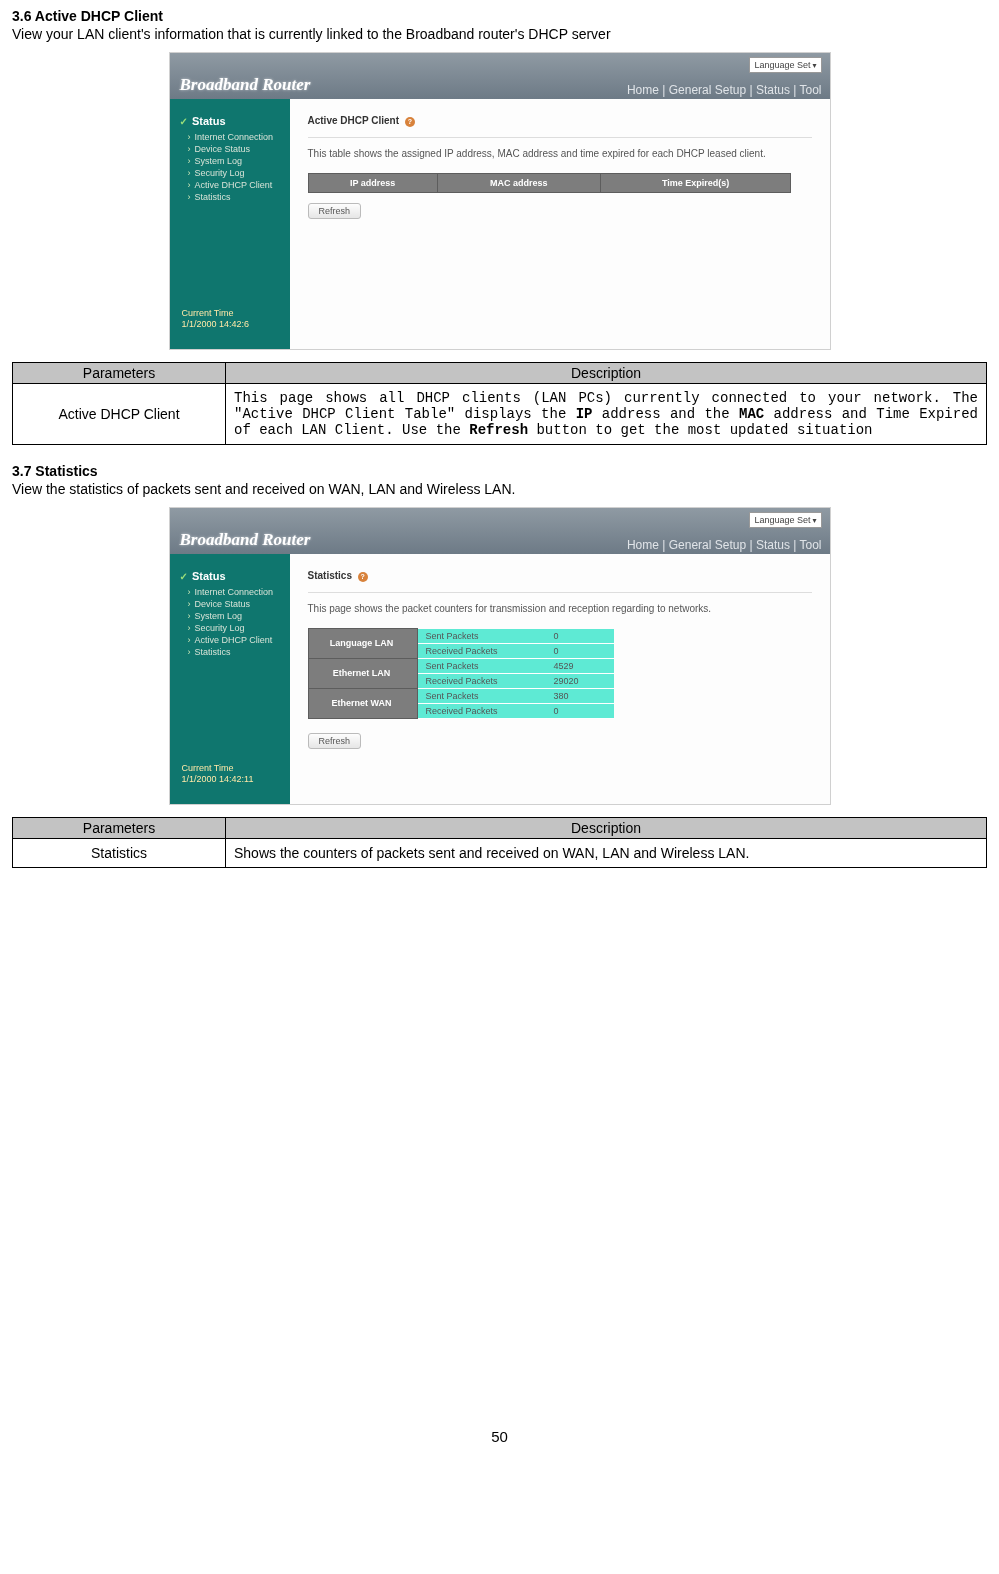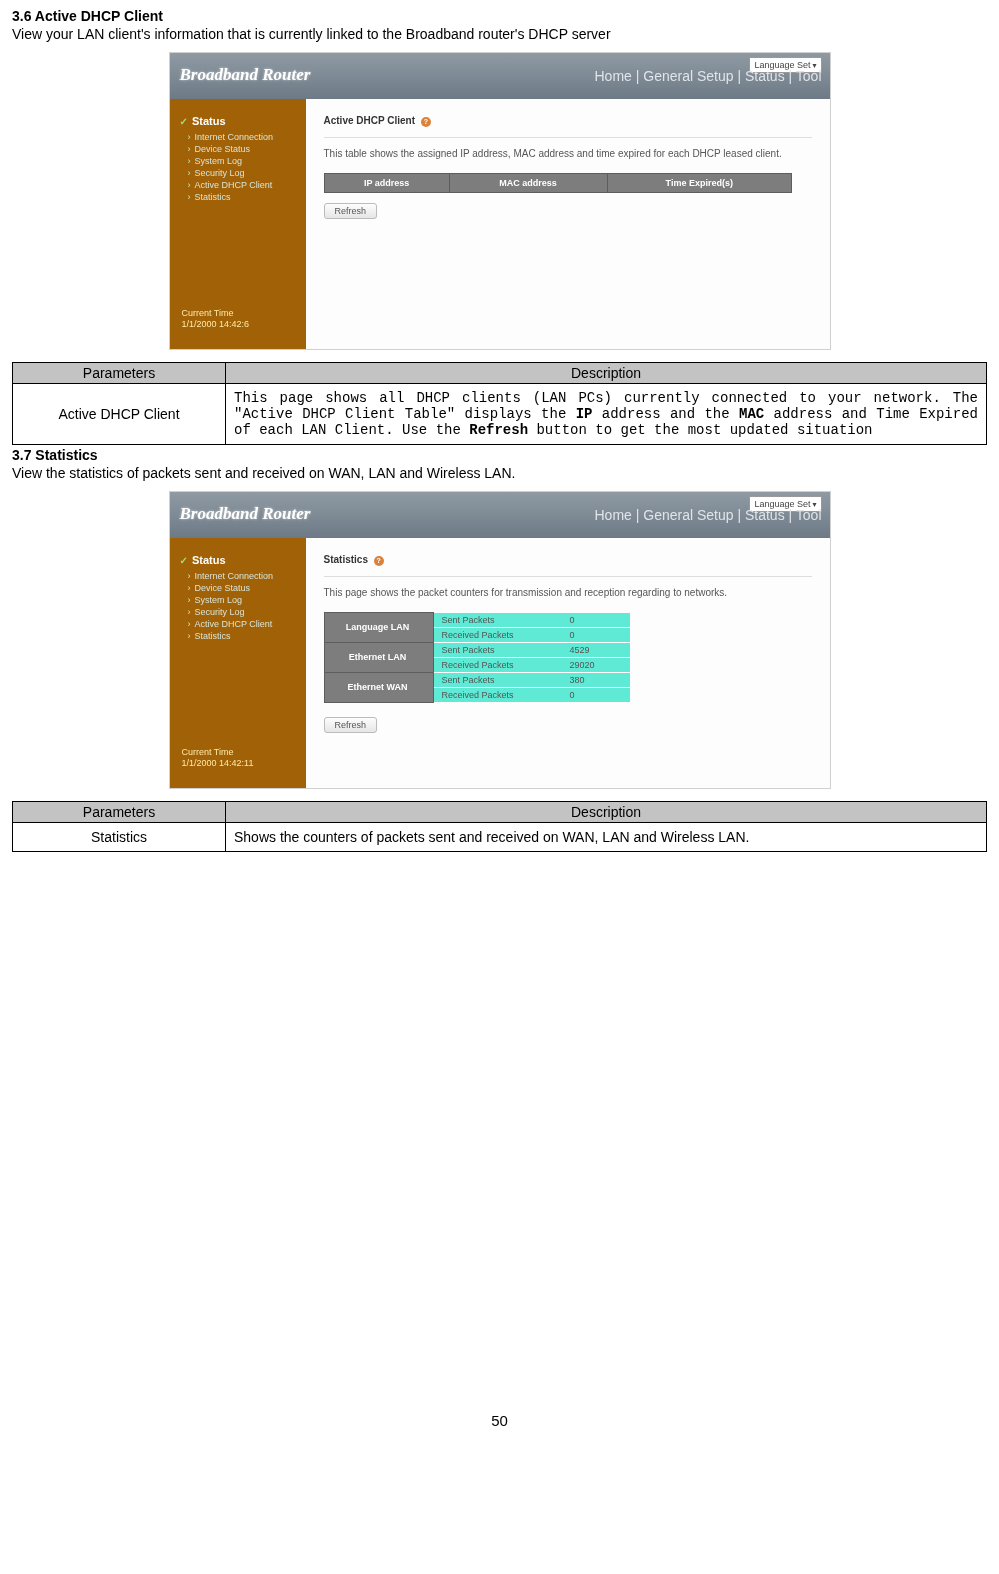--- a/index.html
+++ b/index.html
@@ -25,41 +25,41 @@
     background: linear-gradient(#8f9aa3,#6d7a86);
     height: 46px;
     position: relative;
     color: #fff;
   }
   .router-brand {
     font-family: Georgia, serif;
     font-style: italic;
     font-weight: bold;
     font-size: 17px;
-    padding: 12px 0 0 10px;
+    padding: 22px 0 0 10px;
     text-shadow: 0 0 3px rgba(255,255,255,.6);
   }
   .router-header .lang {
     position: absolute; top: 4px; right: 8px;
     background: #fff; color:#444;
     font-size: 9px;
     border: 1px solid #999;
     padding: 0 4px;
     display: flex; align-items: center; gap: 2px;
     height: 14px;
   }
   .router-header .lang .arrow { font-size: 8px; }
   .router-header .crumbs {
-    position: absolute; bottom: 15px; right: 8px;
-    font-size: 14px; color: #e0e4e8;
+    position: absolute; bottom: 2px; right: 8px;
+    font-size: 12px; color: #e0e4e8;
   }
   .router-body { display: flex; min-height: 250px; }
   .sidebar {
-    width: 136px;
-    background: #a16207;
+    width: 120px;
+    background: #0f766e;
     color: #fff;
     font-size: 9px;
     padding: 14px 0 0 0;
     display: flex; flex-direction: column;
   }
   .sidebar .status-head {
     font-size: 11px; font-weight: bold;
     padding: 2px 0 4px 10px;
   }
   .sidebar .status-head::before {
@@ -123,21 +123,21 @@
     width:90px; border:1px solid #5d5d5d;
   }
   .stats-table td {
     background:#5eead4; padding:2px 10px 2px 8px; border-bottom:1px solid #fff;
   }
   .stats-table td.k { width:110px; }
   .stats-table td.v { width:50px; }
 
   
   .ptable {
-    width: 100%; border-collapse: collapse; margin: 6px 0 2px 0;
+    width: 100%; border-collapse: collapse; margin: 6px 0 18px 0;
     font-size: 14px;
   }
   .ptable th {
     background:#c3c3c3;
     border:1px solid #000;
     font-weight:normal;
     padding:2px 6px;
   }
   .ptable th:first-child { width: 200px; }
   .ptable td {

